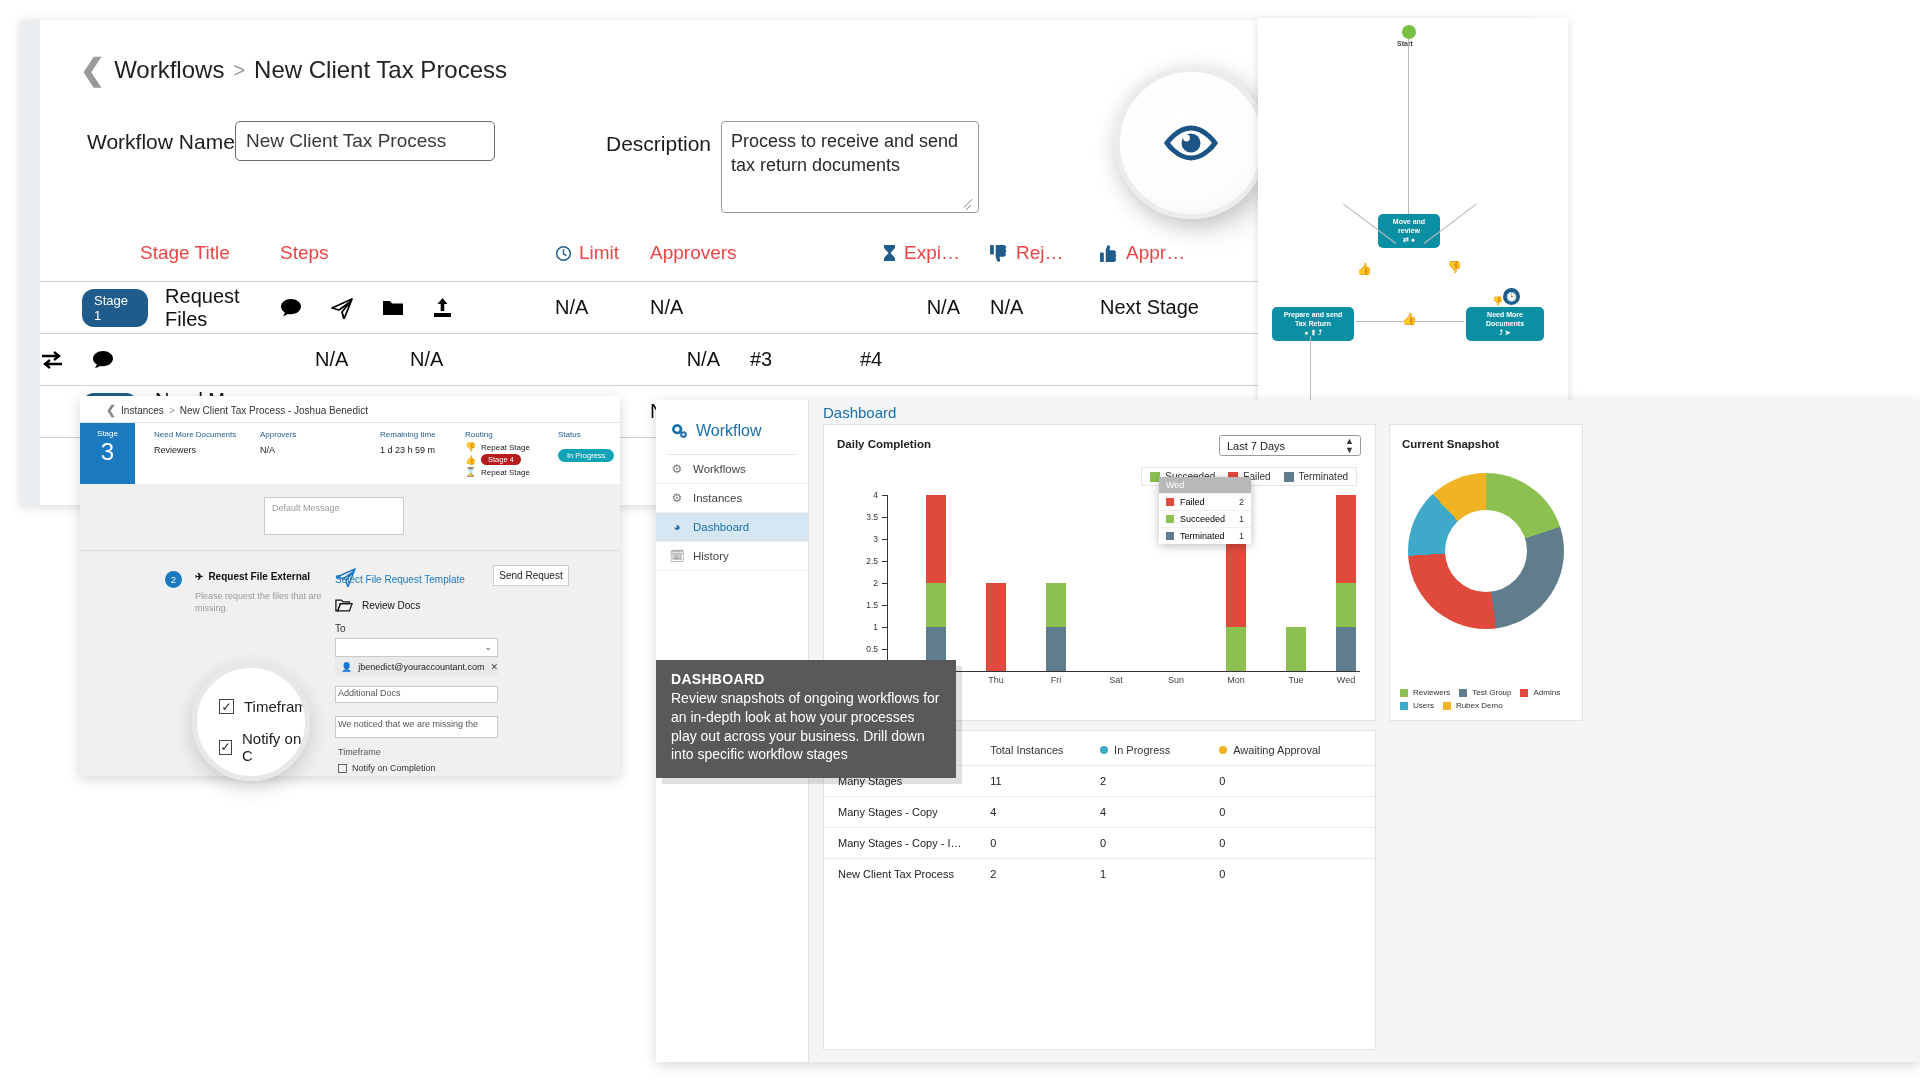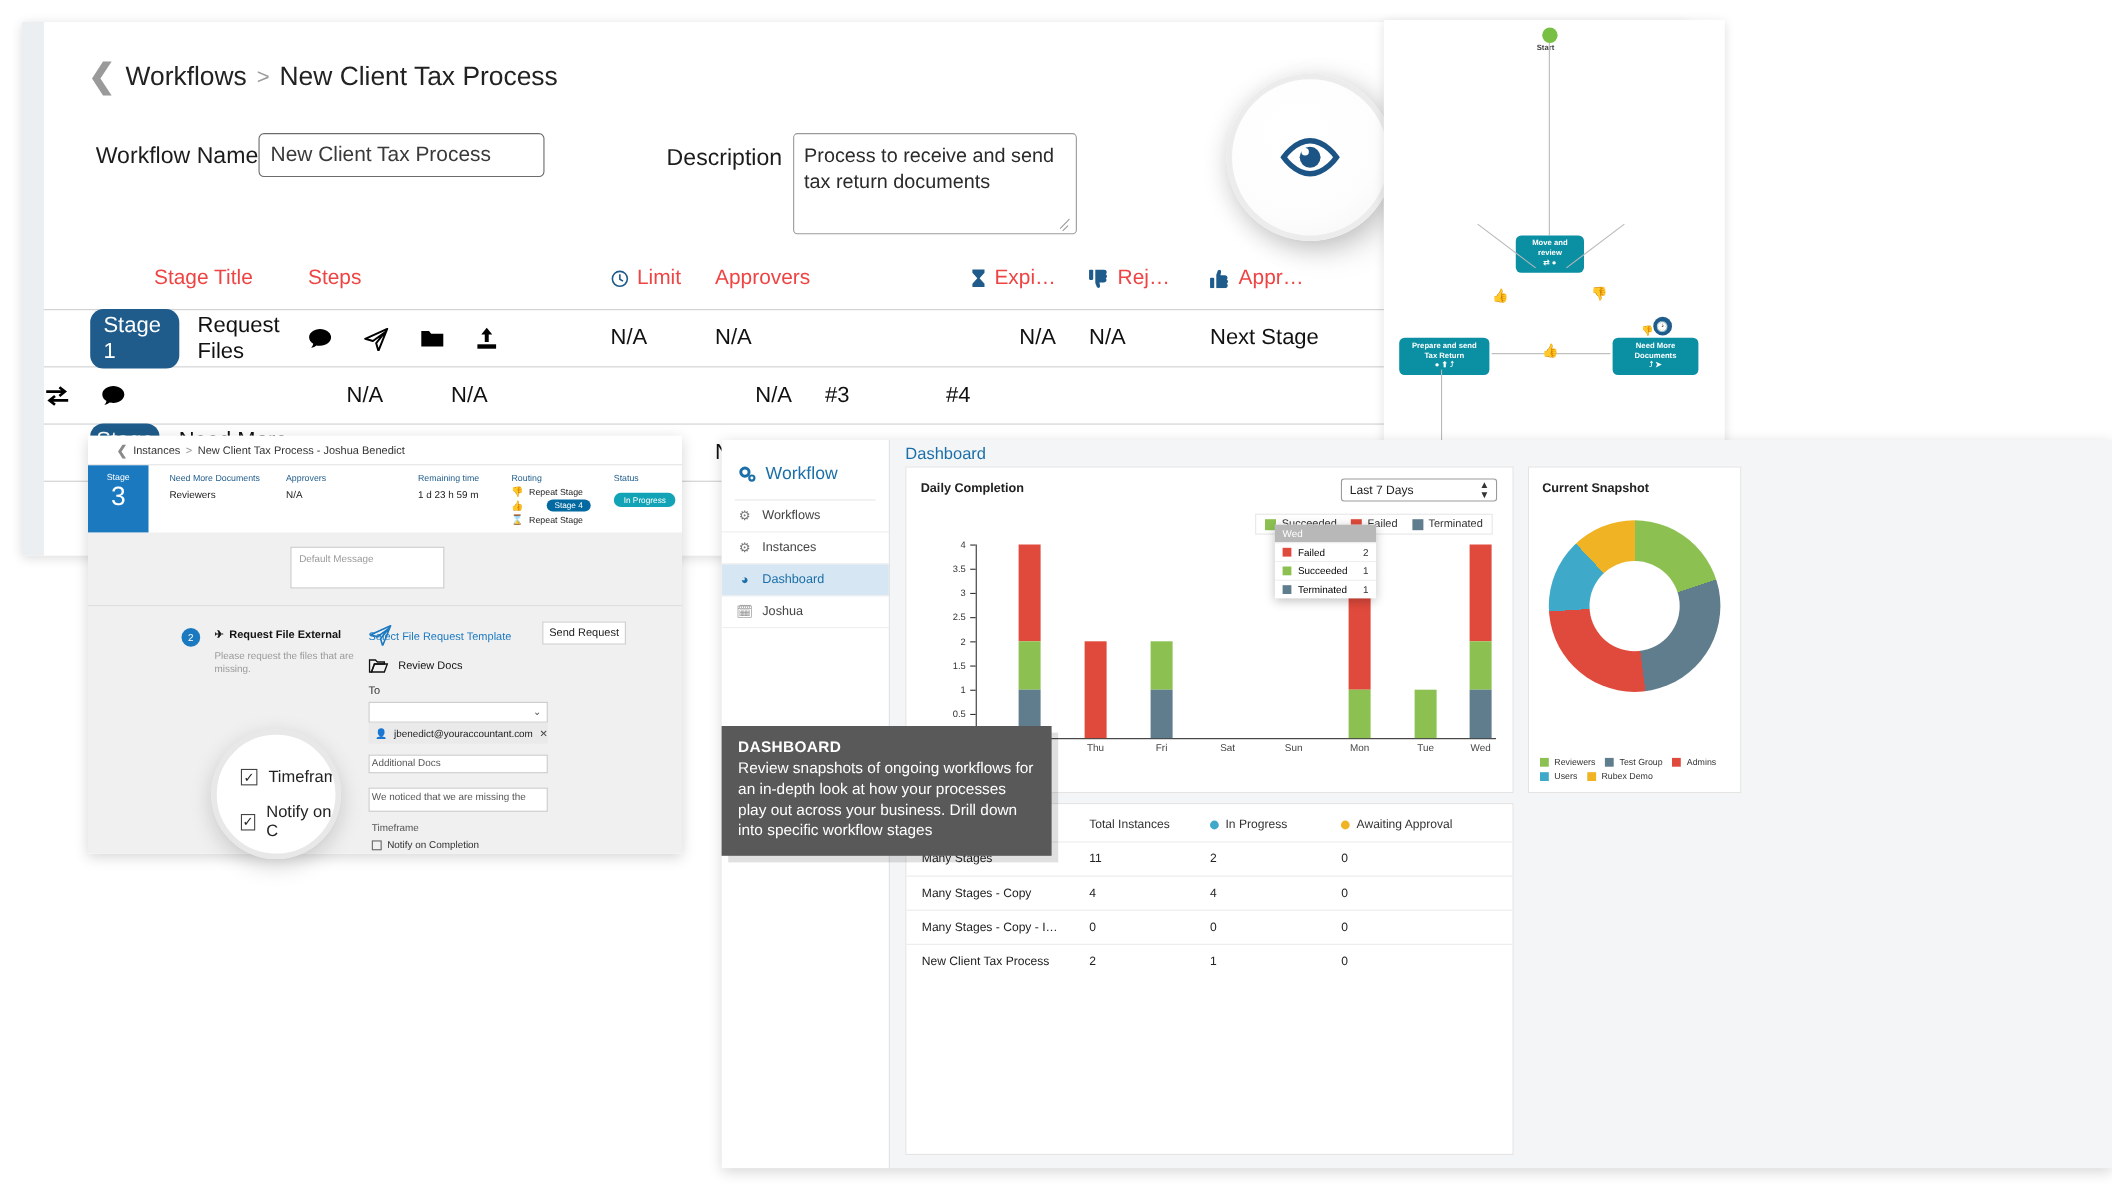--- a/index.html
+++ b/index.html
@@ -41,21 +41,21 @@
   .th-steps { width:235px; }
   .th-limit { width:135px; justify-content:flex-start; padding-left:40px;}
   .th-appr  { width:165px; justify-content:flex-start; }
   .th-exp   { width:175px; justify-content:flex-end; padding-right:30px; }
   .th-rej   { width:110px; justify-content:flex-start; }
   .th-apprv { width:130px; justify-content:flex-start; }
   .hdr-ico { color:#1f5c8b; display:inline-flex; }
   .trow { display:flex; align-items:center; height:52px; border-top:1px solid #cfcfcf; font-size:20px; color:#111; }
   .td-stage { width:240px; display:flex; align-items:center; gap:17px; padding-left:42px;}
   .stage-pill { display:inline-flex; align-items:center; justify-content:center;
-     background:#1f5c8b; color:#fff; font-size:20px; border-radius:12px; padding:4px 12px; min-width:56px; }
+     background:#1f5c8b; color:#fff; font-size:13px; border-radius:12px; padding:4px 12px; min-width:56px; }
   .td-steps { width:235px; display:flex; align-items:center; gap:28px; font-size:22px; color:#000; }
   .td-limit { width:135px; padding-left:40px; }
   .td-appr  { width:165px; }
   .td-exp   { width:175px; text-align:right; padding-right:30px; }
   .td-rej   { width:110px; }
   .td-apprv { width:130px; }
 
   
   .eye-mag { position:absolute; left:1095px; top:47px; width:152px; height:152px; border-radius:50%;
      background:radial-gradient(circle at 42% 34%, #ffffff 0%, #fdfdfd 62%, #f3f3f3 100%);
@@ -94,21 +94,21 @@
   .inst-stagebox { position:absolute; left:0; top:0; width:55px; height:62px; background:#1b79c0;
      color:#fff; text-align:center; }
   .inst-stagebox .s1 { font-size:8px; padding-top:6px; }
   .inst-stagebox .s2 { font-size:24px; line-height:1; padding-top:2px; }
   .ih-col { position:absolute; top:7px; }
   .ih-lbl { font-size:8px; color:#1f5c8b; }
   .ih-val { font-size:9px; color:#222; margin-top:6px; }
   .routing-rows { margin-top:3px; }
   .rrow { display:flex; align-items:center; gap:7px; margin-top:2px; font-size:8px; color:#222; }
   .rrow .ic { width:9px; color:#9b9b9b; font-size:9px; }
-  .pill-stage4 { background:#0369a1; color:#fff; border-radius:8px; padding:1px 7px; font-size:7.5px;margin-left:16px; }
+  .pill-stage4 { background:#b91c1c; color:#fff; border-radius:8px; padding:1px 7px; font-size:7.5px; }
   .pill-prog { background:#12a4b6; color:#fff; border-radius:9px; padding:2px 9px; font-size:7.5px; }
   .inst-body { position:absolute; left:0; top:88px; width:540px; height:292px; background:#f0f0f0; }
   .msg-box { position:absolute; left:184px; top:13px; width:140px; height:38px; border:1px solid #c9c9c9;
      background:#fff; font-size:9px; color:#9a9a9a; padding:5px 7px; }
   .step-card { position:absolute; left:0; top:66px; width:540px; height:226px; background:#f0f0f0;
      border-top:1px solid #dedede; }
   .step-num { position:absolute; left:85px; top:20px; width:17px; height:17px; border-radius:50%;
      background:#1b79c0; color:#fff; font-size:9px; display:flex; align-items:center; justify-content:center; }
   .step-title { position:absolute; left:115px; top:20px; font-size:10px; color:#111; font-weight:bold;
      display:flex; align-items:center; gap:5px; }
@@ -550,21 +550,21 @@
       <div class="ds-item">
         <span class="ds-ico">⚙</span>
         <span>Instances</span>
       </div>
       <div class="ds-item active">
         <span class="ds-ico">◕</span>
         <span>Dashboard</span>
       </div>
       <div class="ds-item">
         <span class="ds-ico">🗓</span>
-        <span>Joshua</span>
+        <span>History</span>
       </div>
     </div>
 
     <div class="dash-main">
       <div class="dash-title">Dashboard</div>
 
       <div class="card card-daily">
         <div class="dc-title card-title">Daily Completion</div>
         <div class="dc-range">
           <span>Last 7 Days</span>

